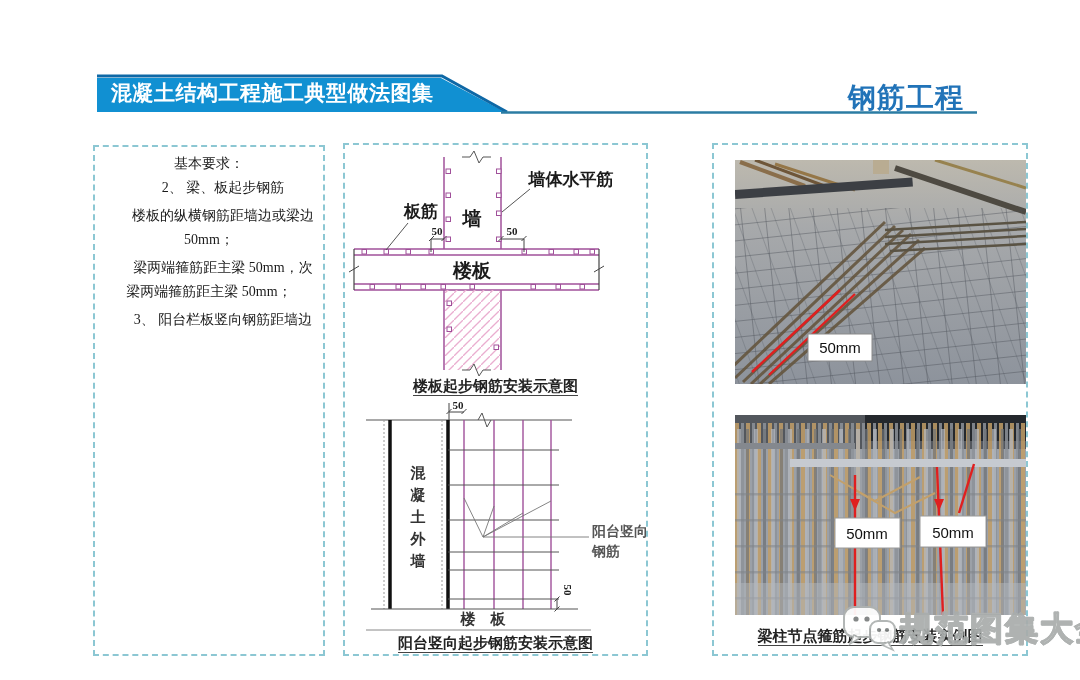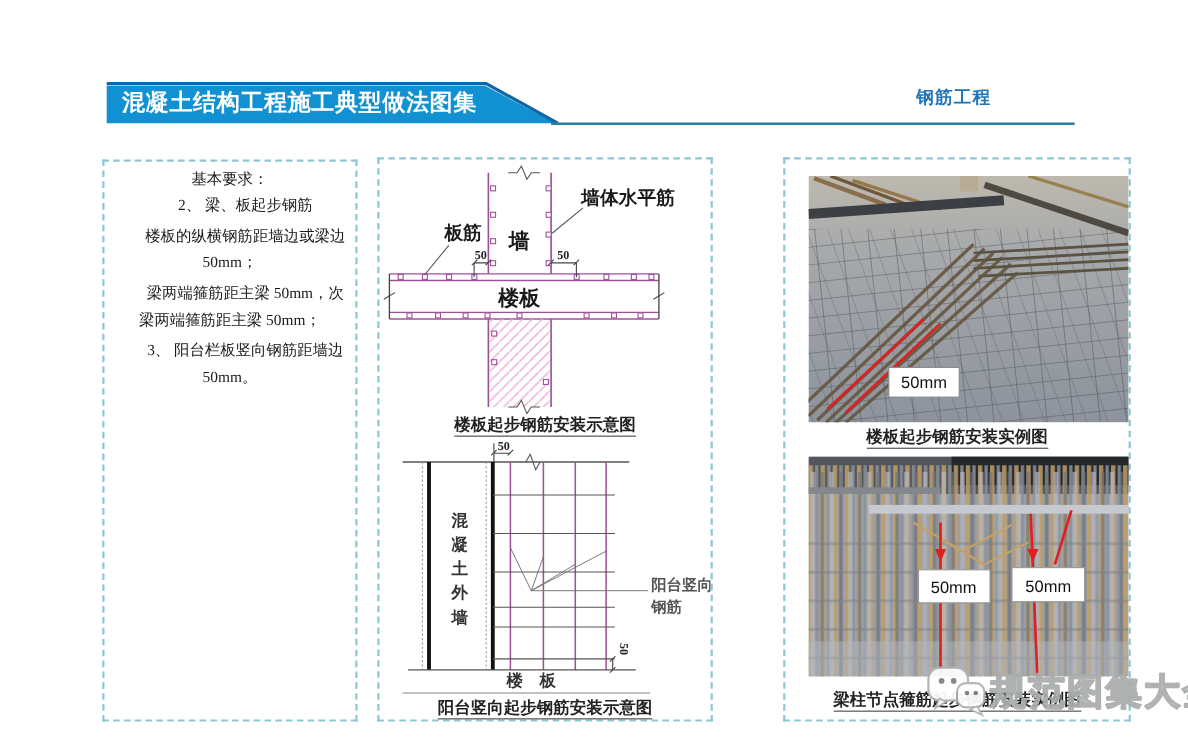--- a/index.html
+++ b/index.html
@@ -10,22 +10,22 @@
   }
   .abs{position:absolute;}
 
   
   .banner-text{
     position:absolute;left:111px;top:79px;width:340px;
     font-size:21px;font-weight:bold;color:#ffffff;letter-spacing:0.5px;
     white-space:nowrap;
   }
   .section-title{
-    position:absolute;left:833px;top:79px;width:146px;text-align:left;
-    font-size:16px;font-weight:bold;color:#2173b8;letter-spacing:1px;
+    position:absolute;left:833px;top:79px;width:146px;text-align:center;
+    font-size:28px;font-weight:bold;color:#2173b8;letter-spacing:1px;
   }
 
   
   .panel{position:absolute;border:2px dashed #8cc7d3;background:#ffffff;box-sizing:border-box;}
   .panel-left{left:93px;top:145px;width:232px;height:511px;}
   .panel-mid{left:343px;top:143px;width:305px;height:513px;}
   .panel-right{left:712px;top:143px;width:316px;height:513px;}
 
   
   .notes{position:absolute;left:6px;top:5px;width:216px;color:#1a1a1a;
@@ -67,21 +67,20 @@
 
   <div class="panel panel-left">
     <div class="notes">
       <div class="ln">基本要求：</div>
       <div class="ln ind">2、 梁、板起步钢筋</div>
       <div class="ln ind gap">楼板的纵横钢筋距墙边或梁边</div>
       <div class="ln">50mm；</div>
       <div class="ln ind gap">梁两端箍筋距主梁 50mm，次</div>
       <div class="ln">梁两端箍筋距主梁 50mm；</div>
       <div class="ln ind gap">3、 阳台栏板竖向钢筋距墙边</div>
-      <div class="ln">50mm。</div>
     </div>
   </div>
 
   <div class="panel panel-mid">
 
     <svg class="abs" style="left:1px;top:4px;" width="300" height="228" viewBox="0 0 300 228">
       <defs>
         <pattern id="hatchP" width="9" height="9" patternUnits="userSpaceOnUse">
           <path d="M0,9 L9,0" stroke="#eaaed0" stroke-width="1.3"></path>
         </pattern>
@@ -279,21 +278,20 @@
       </g>
       <g stroke="#e01f1f" stroke-width="2.4">
         <line x1="17" y1="212" x2="105" y2="130"></line>
         <line x1="34" y1="215" x2="120" y2="134"></line>
       </g>
       <g>
         <rect x="73" y="174" width="64" height="27" fill="#ffffff" stroke="#8a8a8a" stroke-width="1"></rect>
         <text class="photo-label-txt" x="105" y="193" font-size="15" text-anchor="middle" fill="#111">50mm</text>
       </g>
     </svg>
-    <div class="cap" style="top:243px;"><span>楼板起步钢筋安装实例图</span></div>
 
     <svg class="abs" style="left:21px;top:270px;" width="291" height="200" viewBox="0 0 291 200">
       <defs>
         <pattern id="bars2" width="11" height="200" patternUnits="userSpaceOnUse">
           <rect x="0" y="0" width="4" height="200" fill="#c19e67"></rect>
           <rect x="6" y="0" width="3" height="200" fill="#8d9299"></rect>
         </pattern>
         <pattern id="bars2b" width="17" height="200" patternUnits="userSpaceOnUse">
           <rect x="2" y="0" width="4" height="200" fill="#b6bac0"></rect>
           <rect x="11" y="0" width="3" height="200" fill="#6f7378"></rect>

